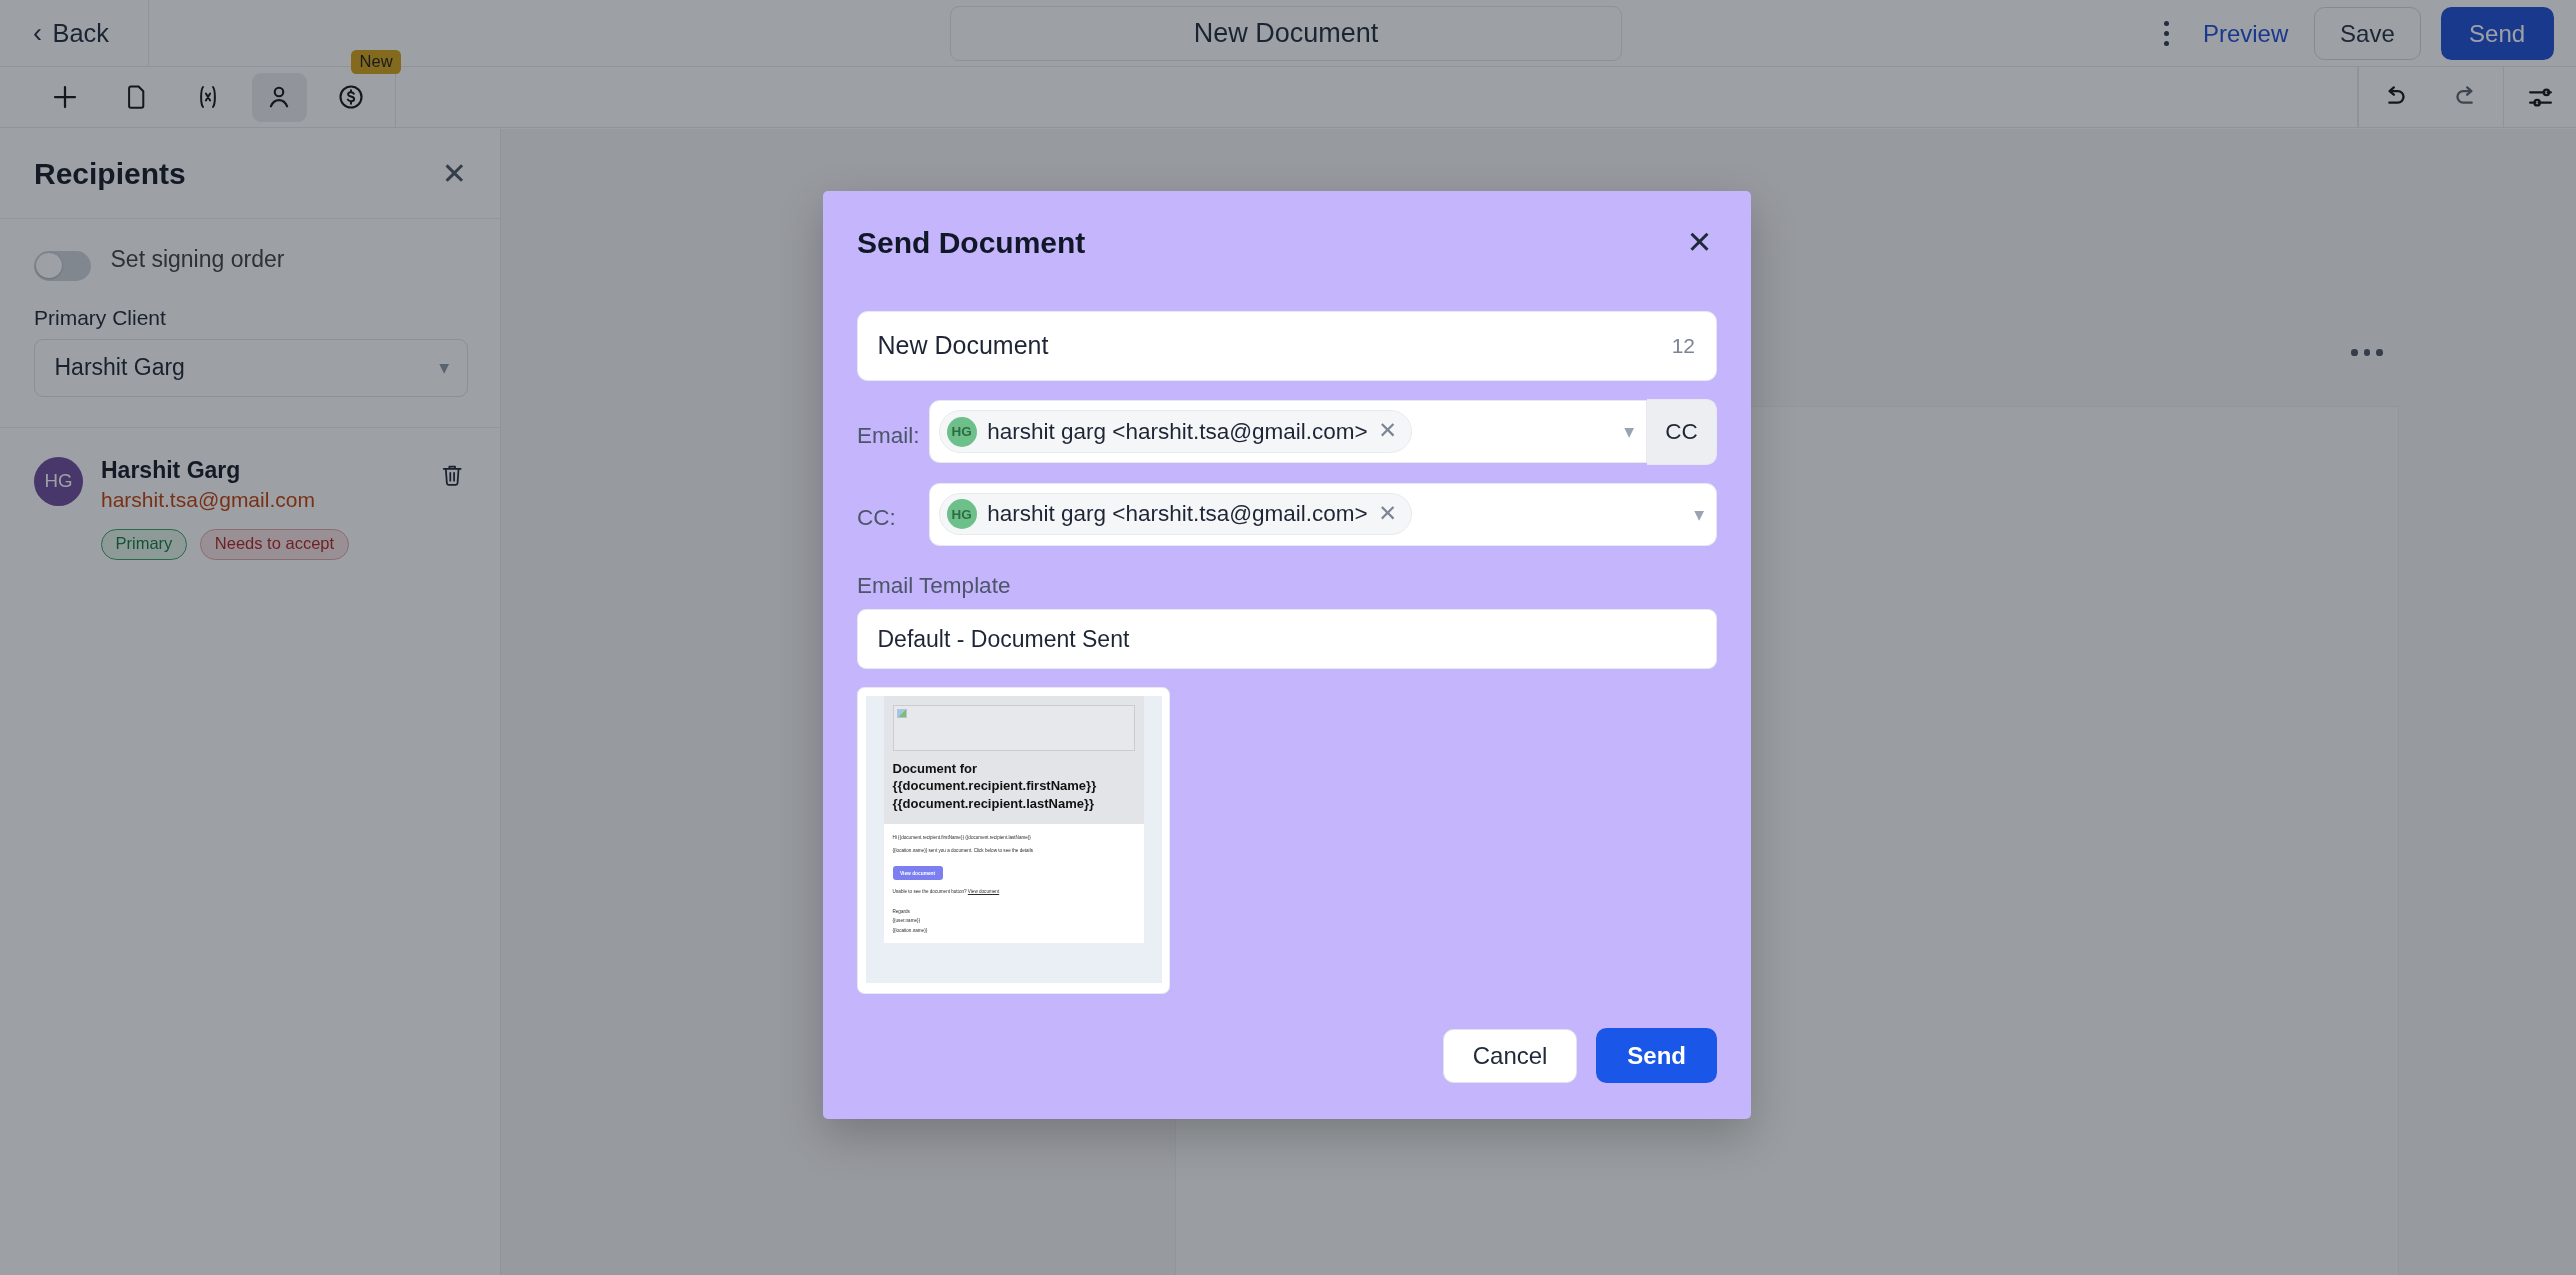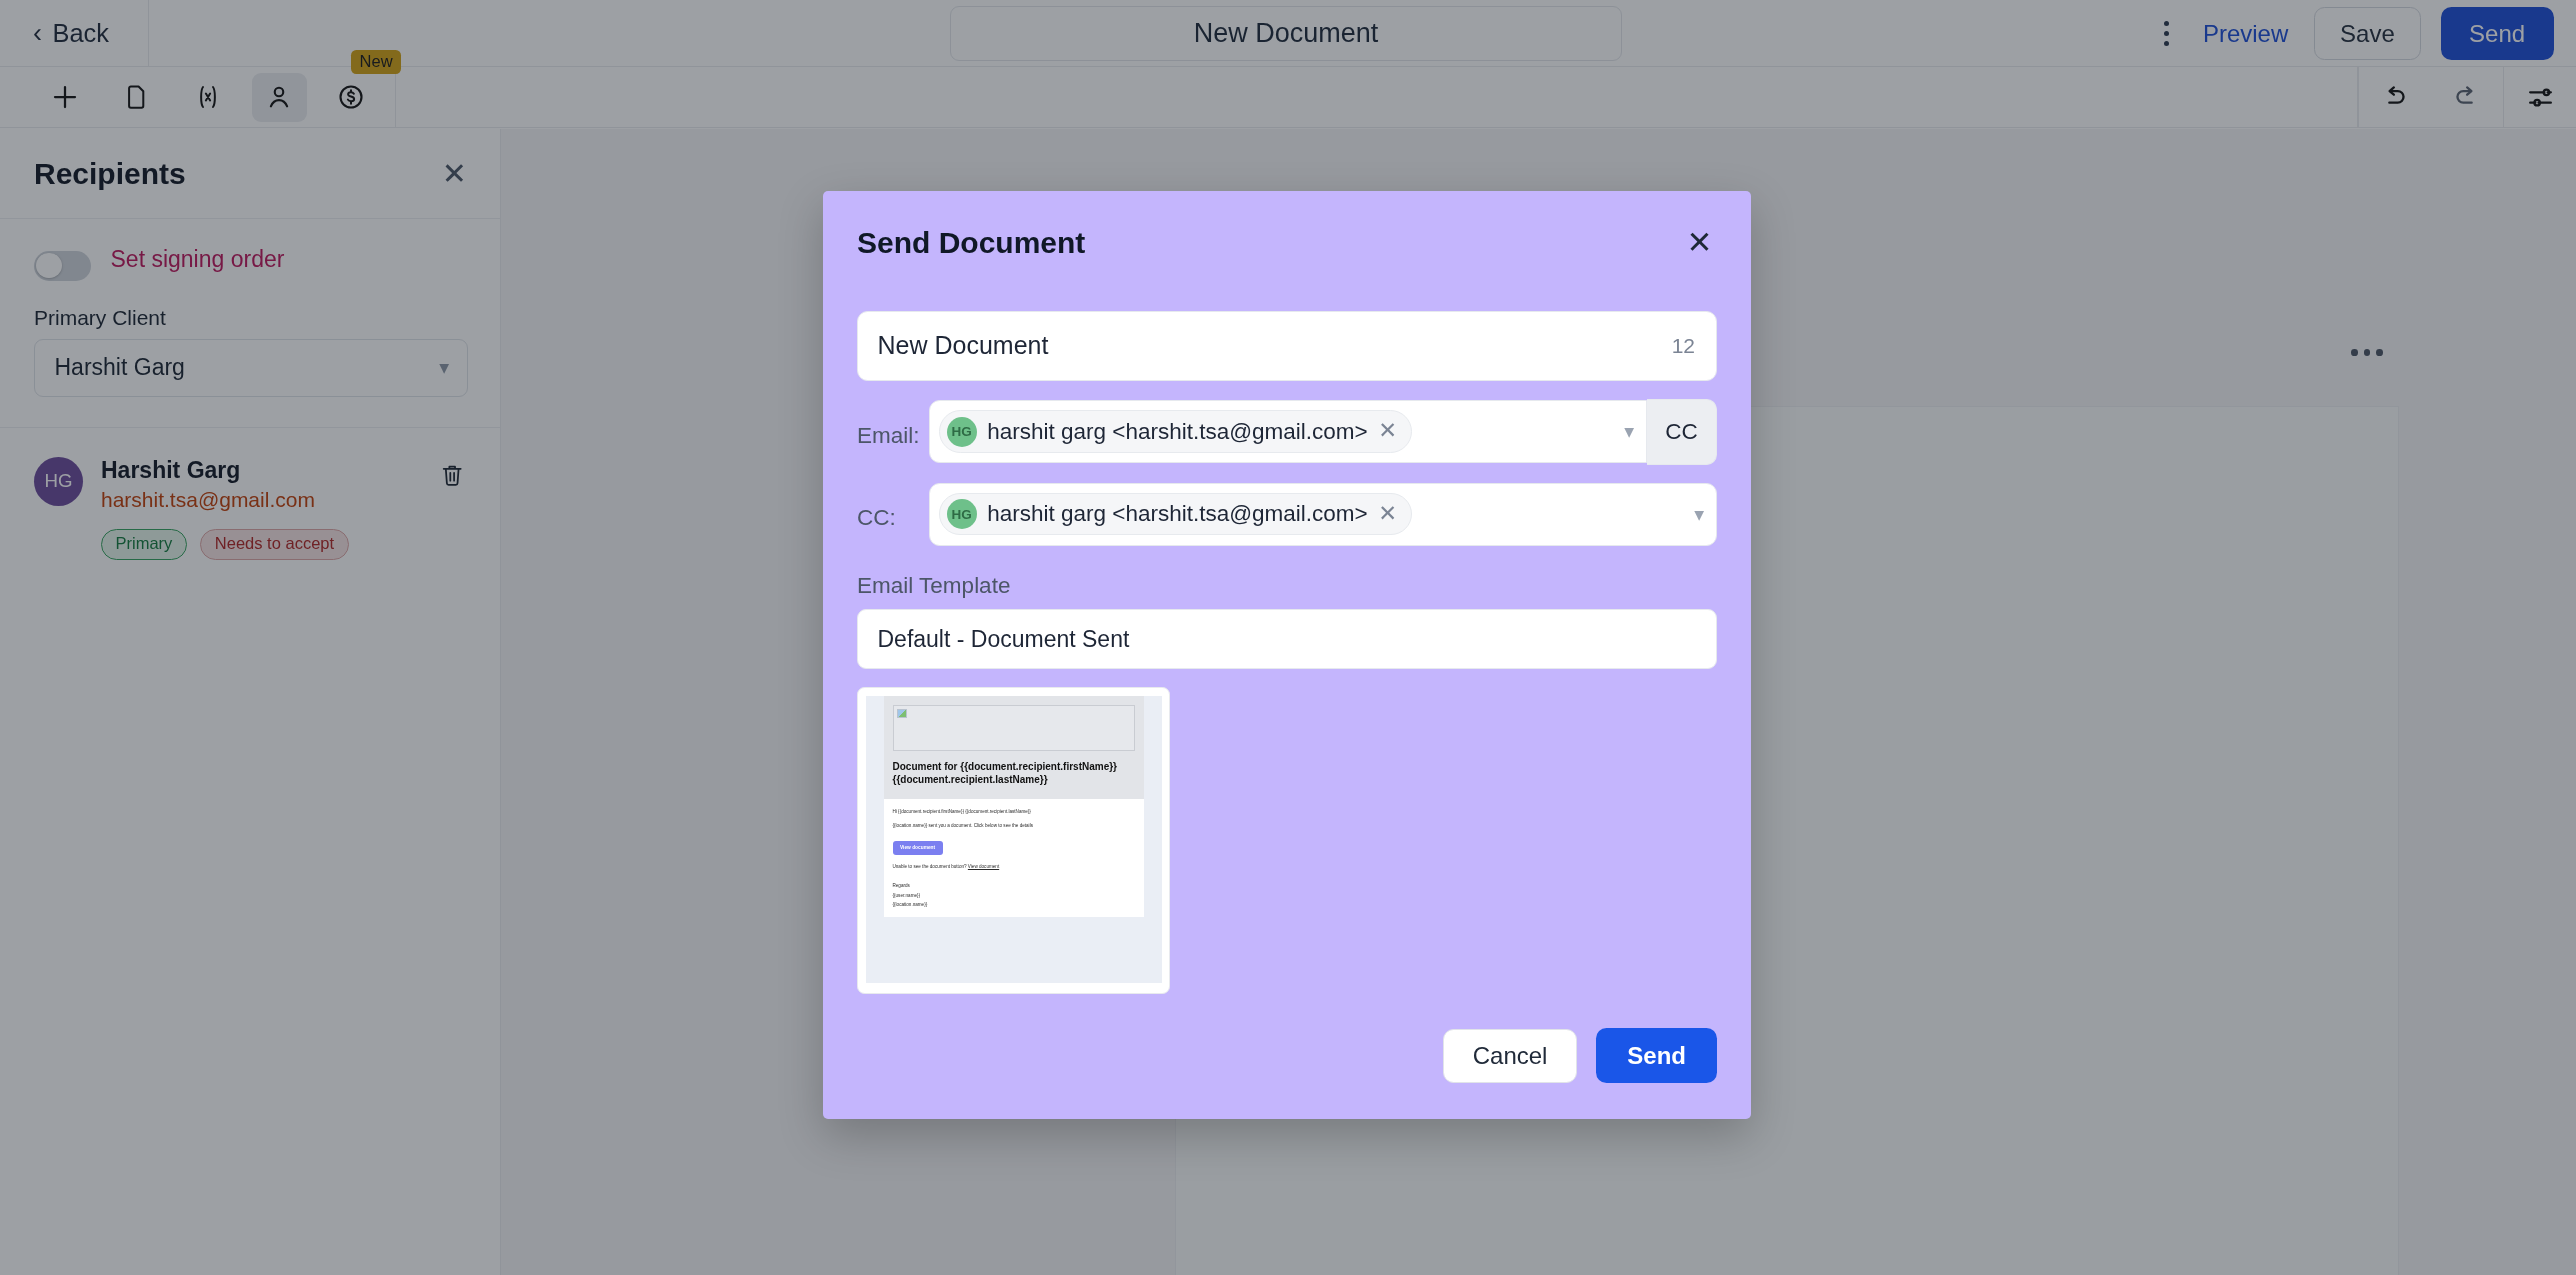--- a/index.html
+++ b/index.html
@@ -99,21 +99,21 @@
   .sb-section { padding: 27px 34px 0 34px; }
   .toggle-row { display: flex; gap: 19.5px; align-items: flex-start; }
   .toggle {
     flex: 0 0 auto; width: 57px; height: 30px; border-radius: 15px;
     background: #cfd4db; position: relative; cursor: pointer; margin-top: 4.5px;
   }
   .toggle .knob {
     position: absolute; left: 2.2px; top: 2.2px; width: 25.4px; height: 25.4px;
     border-radius: 50%; background: #fff; box-shadow: 0 0.7px 2.2px rgba(0,0,0,.25);
   }
-  .toggle-label { font-size: 23px; color: #be185d; font-weight: 400; margin-bottom: 3px;}
+  .toggle-label { font-size: 23px; color: #404040; font-weight: 400; margin-bottom: 3px;}
   .toggle-desc { font-size: 21px; color: #5b6576; line-height: 1.37; max-width: 404px; }
   .field-label { font-size: 21px; color: #1b2533; margin: 25.4px 0 9px 0; }
   .select-box {
     width: 434px; height: 58px; border: 1.5px solid #dfe3e8; border-radius: 9px;
     display: flex; align-items: center; justify-content: space-between;
     padding: 0 18px 0 19.5px; font-size: 23px; color: #1b2533; cursor: pointer; background:#fff;
   }
   .chev { color: #8c96a5; font-size: 19.5px; }
   .sb-divider { height: 1.5px; background: #eceef1; margin: 30px 0 0 0; }
   .rec-card { display: flex; align-items: flex-start; padding: 28.4px 34px 0 34px; }
@@ -214,21 +214,21 @@
   .preview-wrap {
     margin-top: 18px; width: 313px; height: 307px;
     border: 1.5px solid #e8eaee; border-radius: 7.5px; background: #fff;
     padding: 7.5px 7.5px 0 7.5px; overflow: hidden;
   }
   .mail { width: 296px; height: 287px; background: #eaeef5; padding: 0 18px; }
   .mail-head { background: #e2e4e8; padding: 9px 9px 12px 9px; }
   .mail-imgbox { height: 46px; border: 0.7px solid #c9ccd2; background: #e6e8ec; position: relative; }
   .mail-imgbox .ph { position: absolute; left: 3px; top: 3px; width: 10.5px; height: 9px;
      background: linear-gradient(135deg,#9fc6ea 0 50%, #7dbf72 50% 100%); border:0.7px solid #b9c3cf; }
-  .mail-h1 { font-size: 10px; font-weight: 700; color: #111; margin-top: 9px; line-height: 1.35; }
+  .mail-h1 { font-size: 13px; font-weight: 700; color: #111; margin-top: 9px; line-height: 1.35; }
   .mail-body { background: #fff; padding: 10.5px 9px 7.5px 9px; }
   .mail-p { font-size: 4.6px; color: #2b2b2b; margin-bottom: 6.7px; line-height: 1.5; }
   .mail-btn {
     display: inline-block; background: #7b7ff0; color: #fff; font-size: 4.8px; font-weight: 700;
     padding: 4.5px 7.5px; border-radius: 3px; margin: 4.5px 0 9px 0;
   }
   .mail-p.small { font-size: 4.6px; }
   .mail-p u { text-decoration: underline; }
   .mail-sig { font-size: 4.6px; color: #2b2b2b; margin-top: 10.5px; line-height: 2.1; }
 

